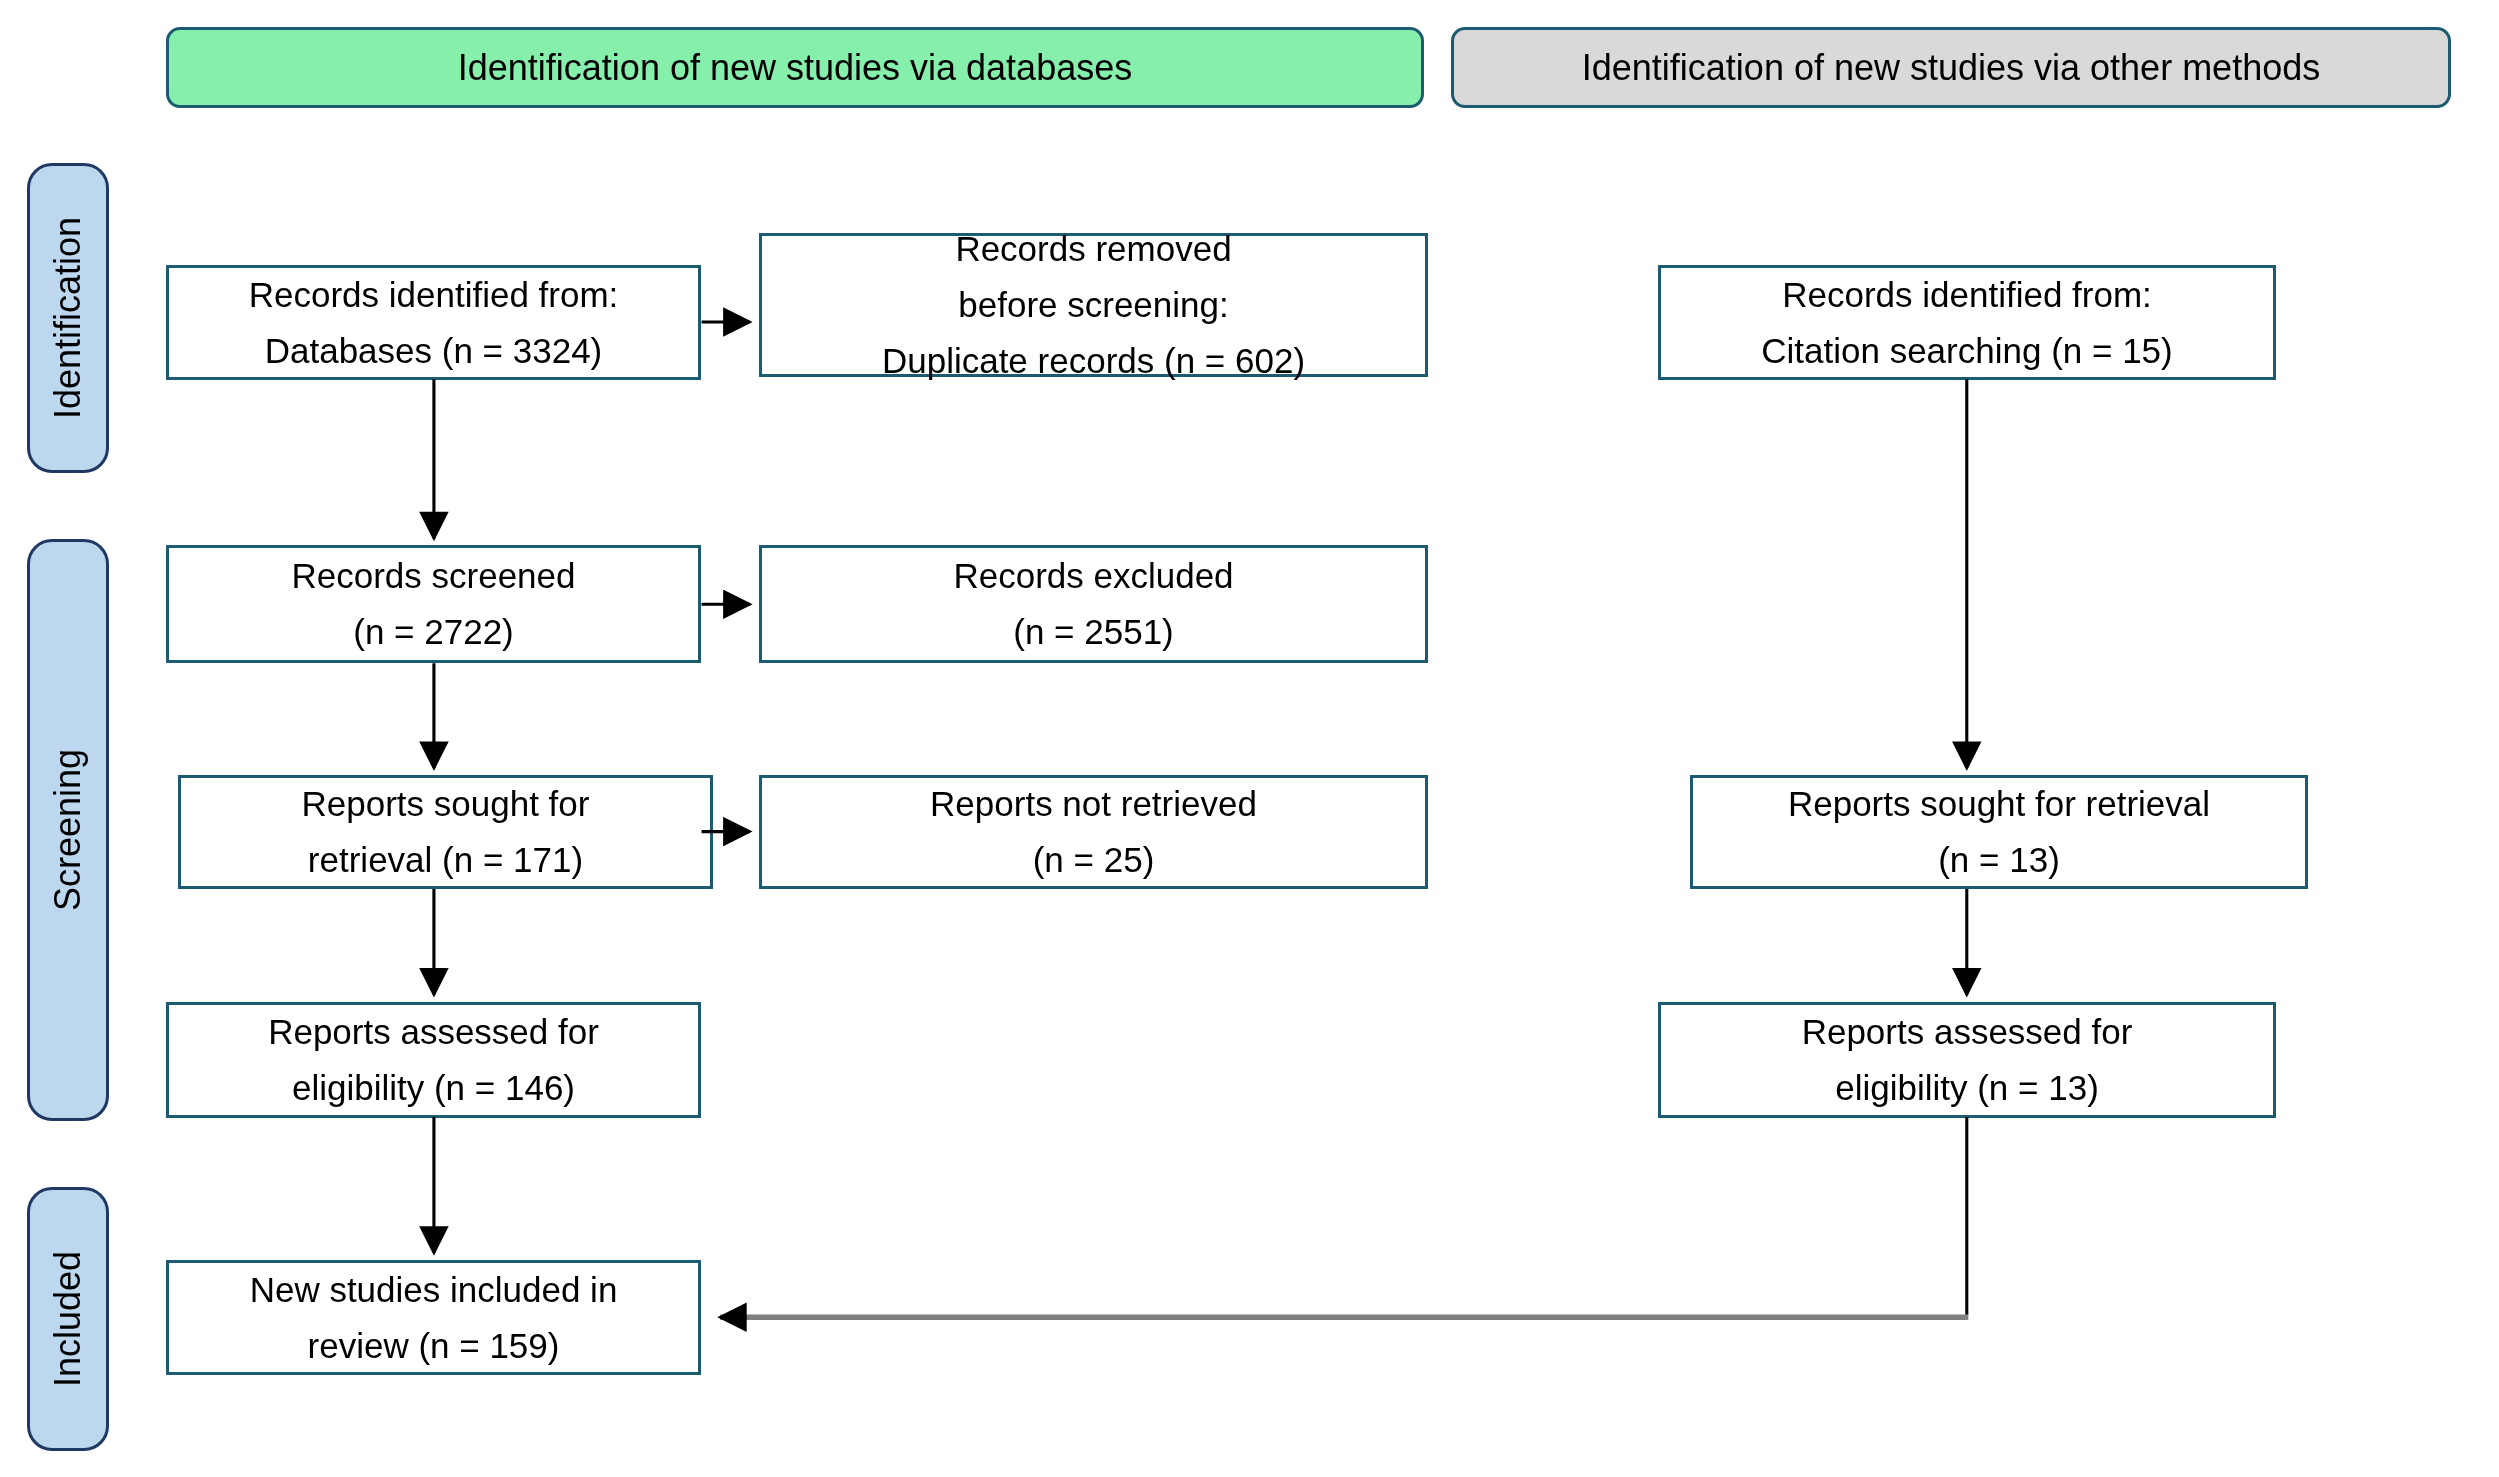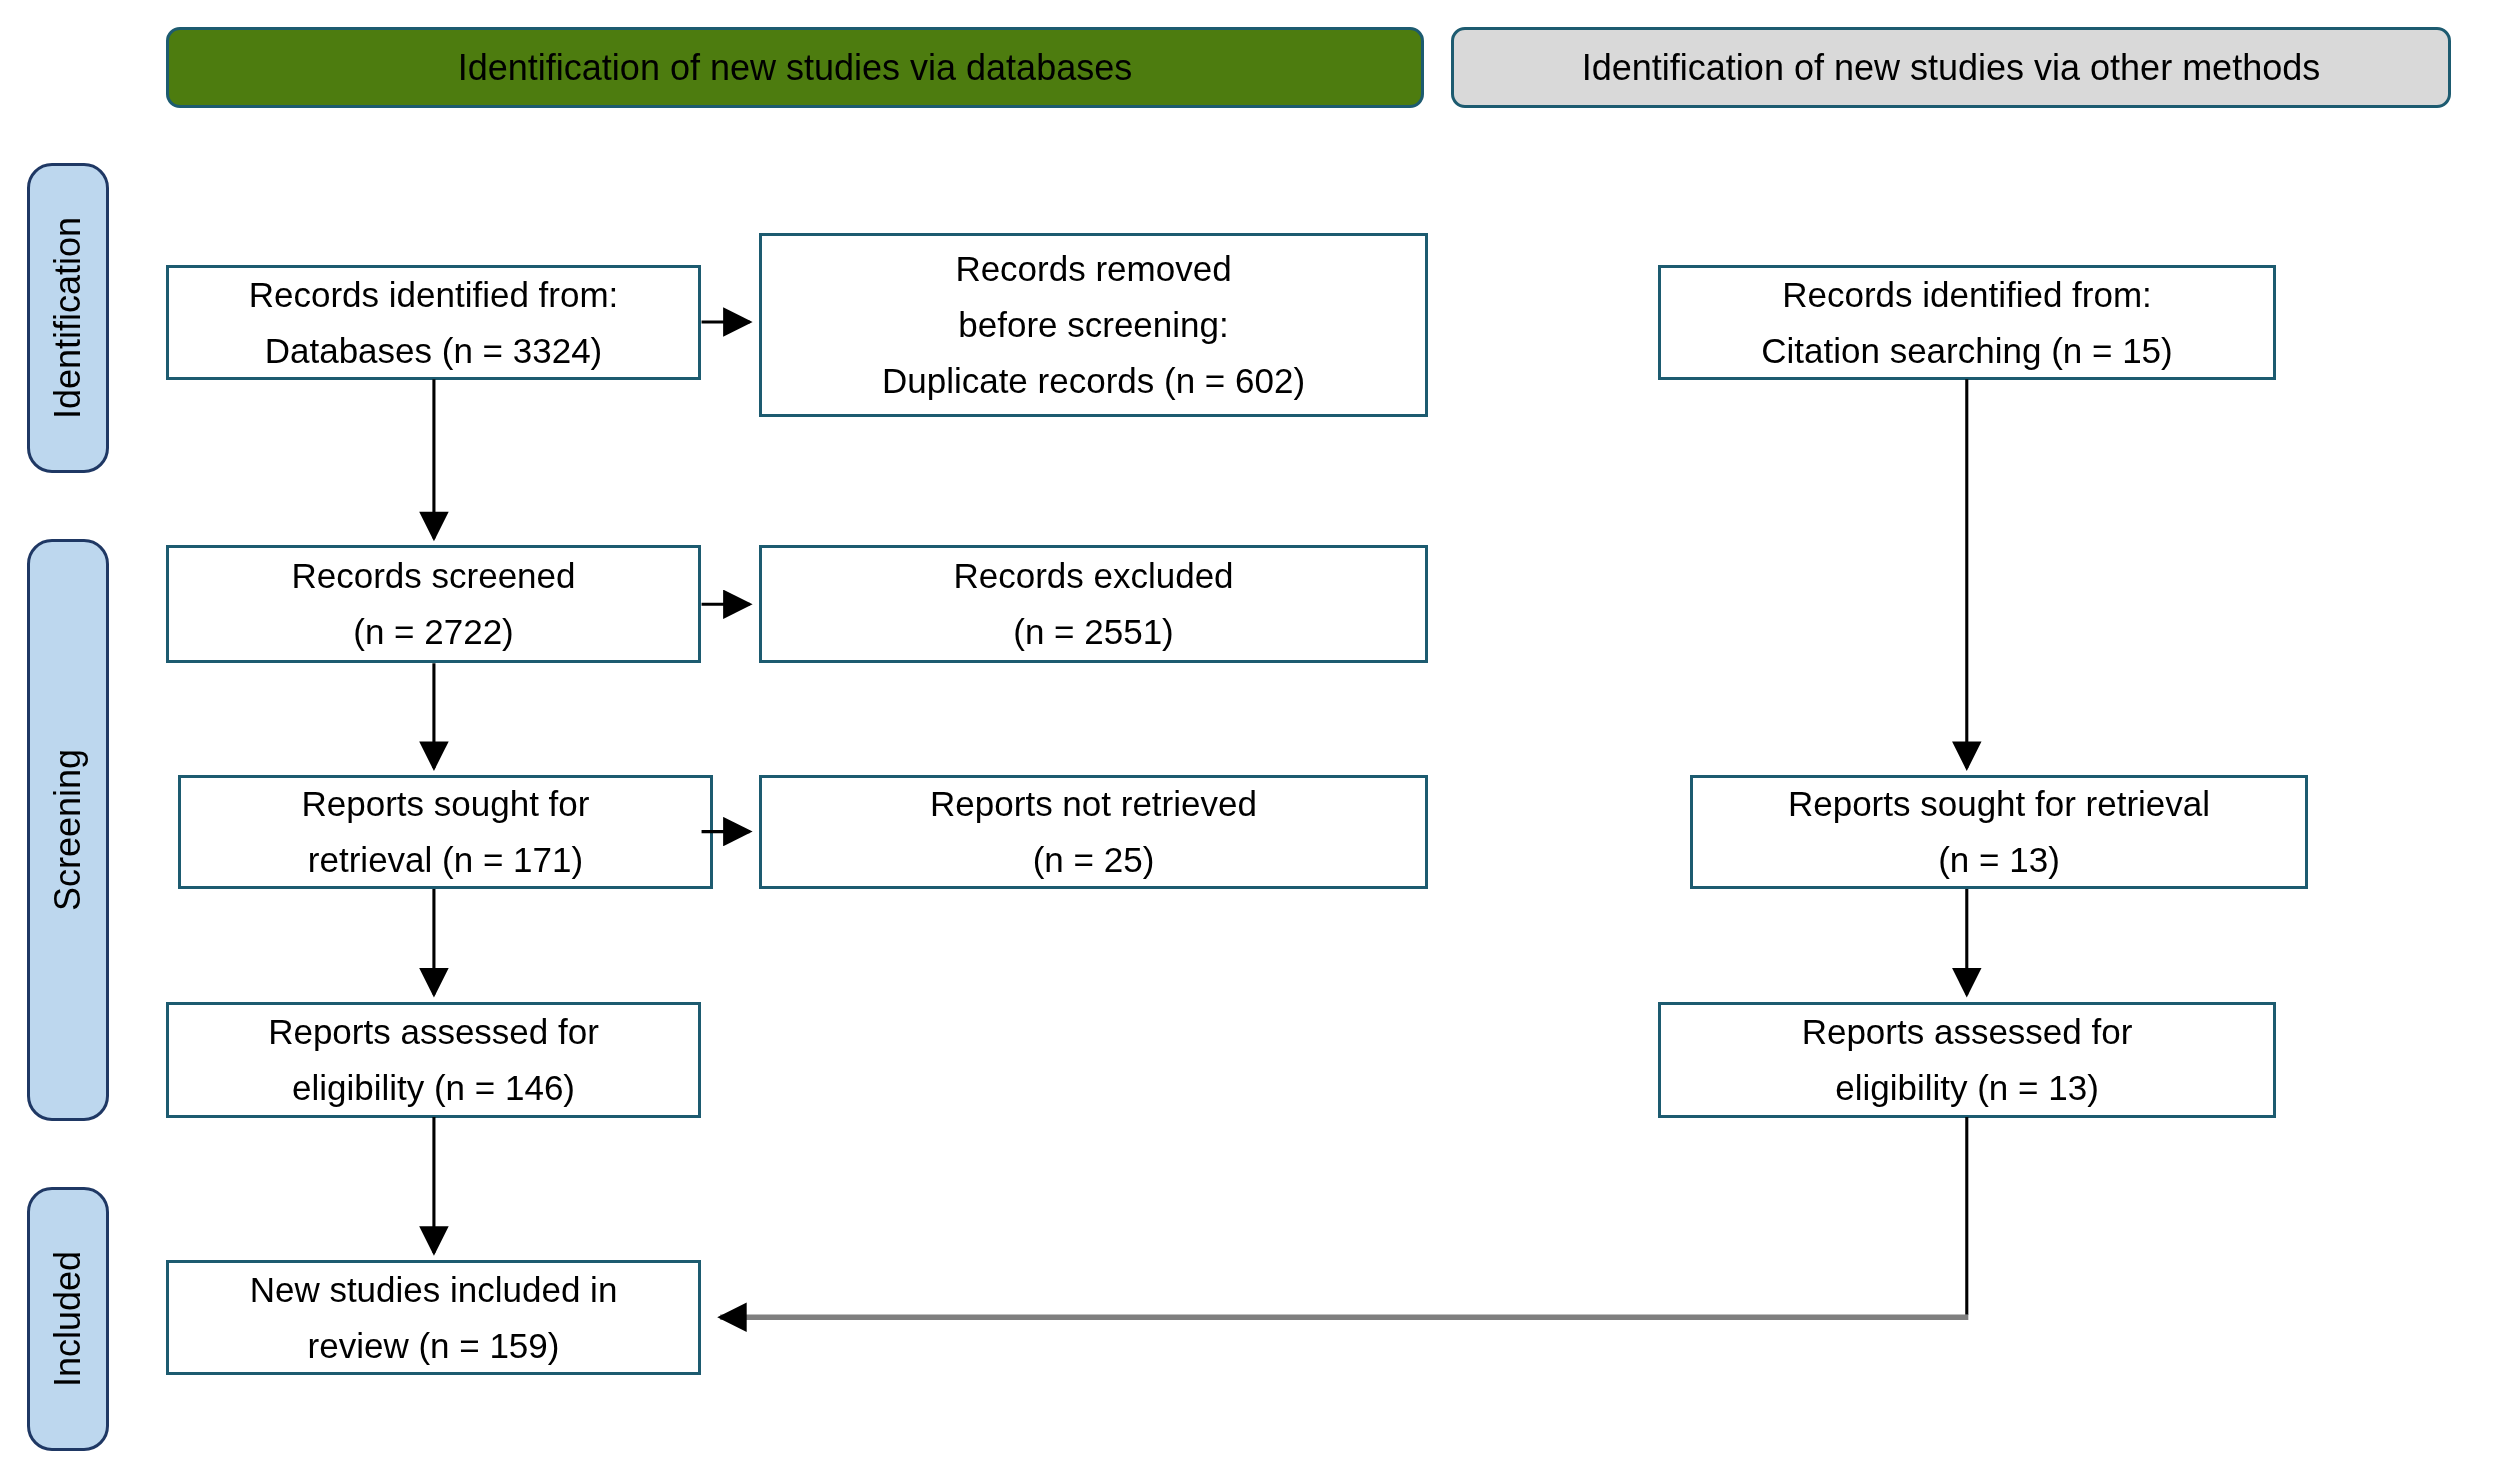--- a/index.html
+++ b/index.html
@@ -16,21 +16,21 @@
   .header-box {
     position: absolute;
     height: 81px;
     display: flex;
     align-items: center;
     justify-content: center;
     font-size: 36px;
     border: 3.1px solid #1D5B70;
     border-radius: 14px;
   }
-  .header-databases { left: 166px; top: 27px; width: 1258px; background: #4d7c0f; }
+  .header-databases { left: 166px; top: 27px; width: 1258px; background: #86efac; }
   .header-other    { left: 1451px; top: 27px; width: 1000px; background: #D9D9D9; }
   .stage {
     position: absolute;
     left: 27px;
     width: 82px;
     background: #BDD7EE;
     border: 3.1px solid #1F3864;
     border-radius: 25px;
     display: flex;
     align-items: center;
@@ -56,21 +56,21 @@
     font-size: 35px;
     line-height: 1.6;
   }
   
   .b1 { left: 166px; top: 265px;  width: 535px; height: 115px; }
   .b2 { left: 166px; top: 545px;  width: 535px; height: 118px; }
   .b3 { left: 178px; top: 775px;  width: 535px; height: 114px; }
   .b4 { left: 166px; top: 1002px; width: 535px; height: 116px; }
   .b5 { left: 166px; top: 1260px; width: 535px; height: 115px; }
   
-  .m1 { left: 759px; top: 233px;  width: 669px; height: 184px; }
+  .m1 { left: 759px; top: 233px;  width: 669px; height: 144px; }
   .m2 { left: 759px; top: 545px;  width: 669px; height: 118px; }
   .m3 { left: 759px; top: 775px;  width: 669px; height: 114px; }
   
   .r1 { left: 1658px; top: 265px;  width: 618px; height: 115px; }
   .r2 { left: 1658px; top: 775px;  width: 618px; height: 114px; margin-left: 32px; }
   .r3 { left: 1658px; top: 1002px; width: 618px; height: 116px; }
   .arrows {
     position: absolute;
     left: 0; top: 0;
     width: 2500px;

